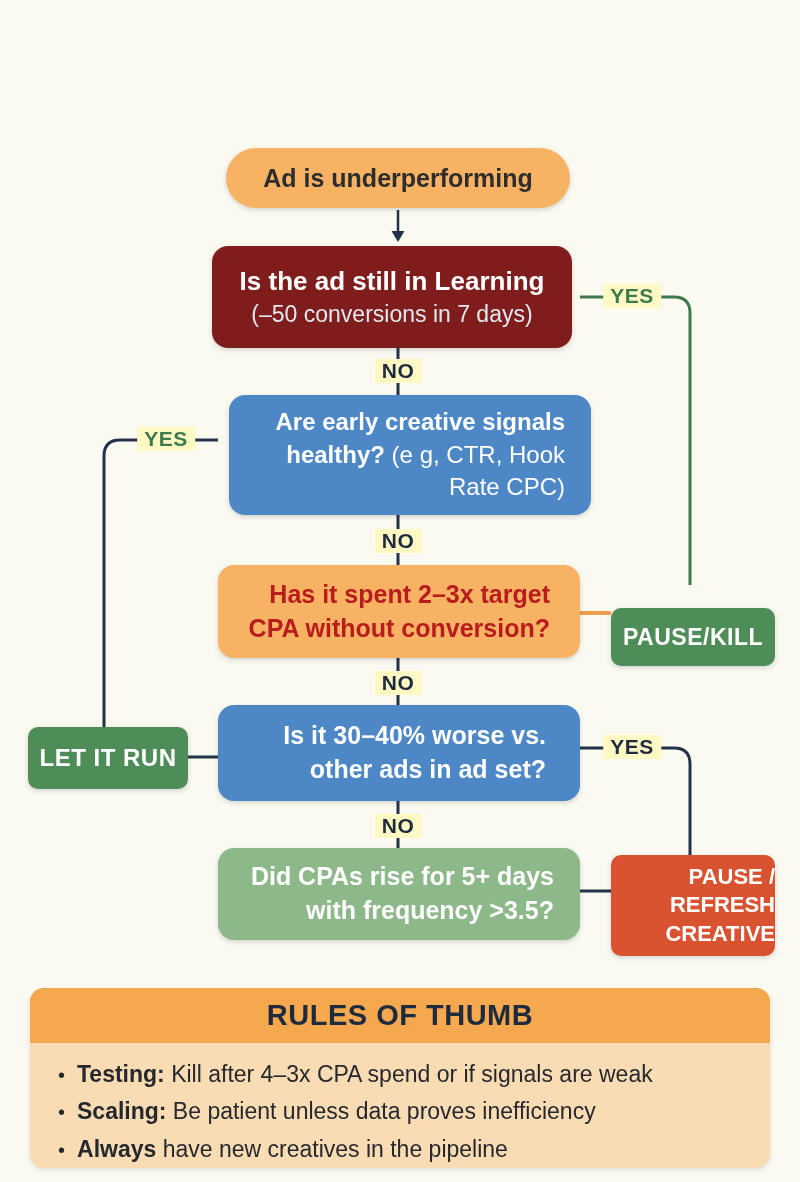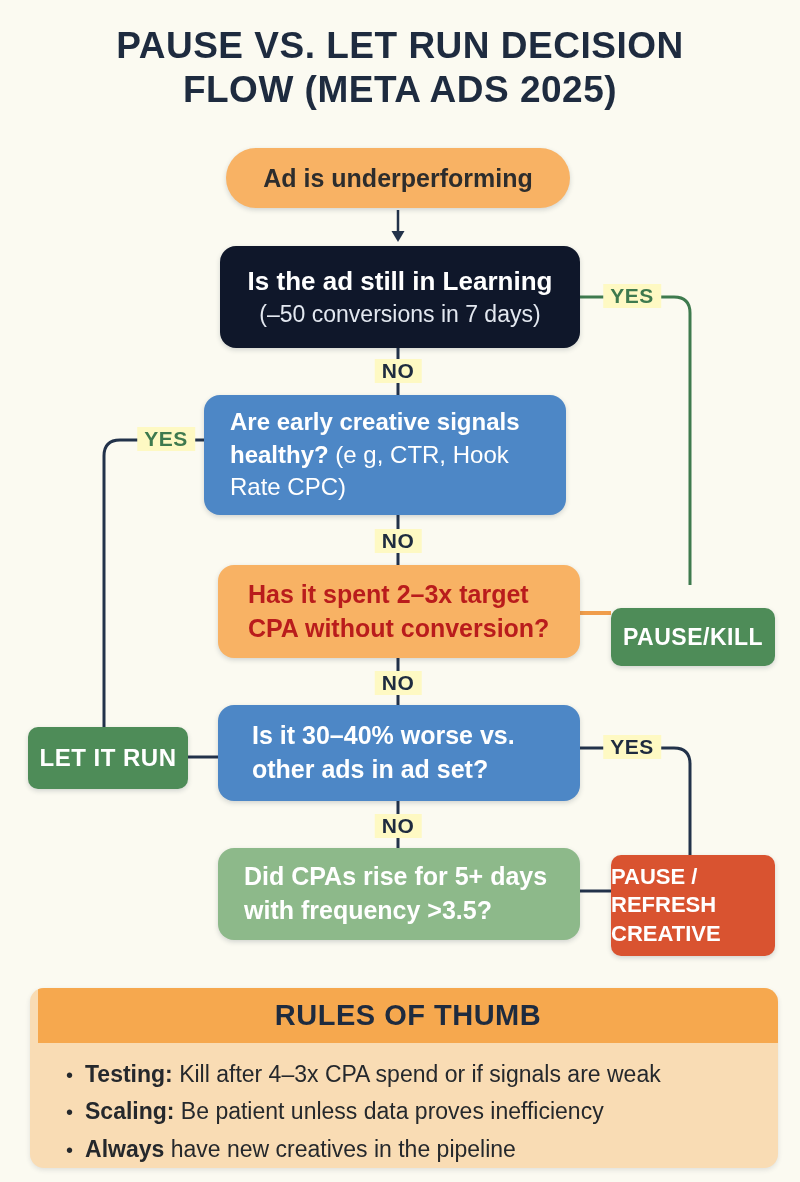--- a/index.html
+++ b/index.html
@@ -17,36 +17,36 @@
   .title{
     position:absolute;top:24px;left:0;width:100%;
     text-align:center;
     font-size:37px;font-weight:800;line-height:1.2;
     color:#1e2b3f;letter-spacing:.5px;
   }
   svg.wires{position:absolute;top:0;left:0;z-index:1;}
   .node{
     position:absolute;z-index:2;
     display:flex;flex-direction:column;justify-content:center;align-items:center;
-    text-align:left;box-sizing:border-box;
+    text-align:right;box-sizing:border-box;
     box-shadow:0 2px 5px rgba(30,43,63,.18);
   }
   .pill{
     left:226px;top:148px;width:344px;height:60px;
     background:#f8b264;border-radius:30px;
     font-size:25px;font-weight:600;color:#2d2d2d;
   }
   .q-navy{
-    left:220px;top:246px;width:360px;height:102px;
-    background:#0f172a;border-radius:16px;color:#fff;padding:8px 20px;
+    left:212px;top:246px;width:360px;height:102px;
+    background:#7f1d1d;border-radius:16px;color:#fff;padding:8px 20px;
   }
   .q-navy .l1{font-size:26px;font-weight:700;}
   .q-navy .l2{font-size:23px;font-weight:400;color:#e3e8f0;margin-top:4px;}
   .q-blue1{
-    left:204px;top:395px;width:362px;height:120px;
+    left:229px;top:395px;width:362px;height:120px;
     background:#4d87c6;border-radius:16px;color:#fff;
     font-size:24px;line-height:1.35;padding:10px 26px;display:block;
     display:flex;
   }
   .q-blue1 .inner, .q-orange .inner, .q-blue2 .inner, .q-green .inner{display:block;}
   .bold{font-weight:700;}
   .q-orange{
     left:218px;top:565px;width:362px;height:93px;
     background:#f8b264;border-radius:16px;color:#b91c1c;
     font-size:25px;font-weight:700;line-height:1.35;padding:8px 30px;
@@ -77,43 +77,39 @@
     background:#fef9c3;padding:0 7px;
     font-size:21px;font-weight:800;letter-spacing:.5px;
     transform:translate(-50%,-50%);
   }
   .lbl-no{color:#1e2b3f;}
   .lbl-yes-green{color:#3e7a4e;}
   .lbl-yes-navy{color:#1e2b3f;}
   .rules{
     position:absolute;left:30px;top:988px;width:740px;height:180px;
     border-radius:14px;overflow:hidden;z-index:2;
-    background:#f9dcb4;box-shadow:0 2px 5px rgba(30,43,63,.12);padding-left:8px;
+    background:#f9dcb4;box-shadow:0 2px 5px rgba(30,43,63,.12);
   }
   .rules-header{
     height:55px;background:#f6a84e;
     display:flex;align-items:center;justify-content:center;
     font-size:29px;font-weight:800;color:#1e2b3f;letter-spacing:.5px;
   }
   .rules-body{padding:13px 16px 0 28px;}
   .rule-item{
     font-size:23px;color:#25282c;line-height:1.63;
     display:flex;align-items:baseline;
   }
   .rule-item .dot{margin-right:12px;font-size:20px;}
 </style>
 </head>
 <body>
 
 <div class="canvas">
 
-  <div class="title">
-    <div>PAUSE VS. LET RUN DECISION</div>
-    <div>FLOW (META ADS 2025)</div>
-  </div>
 
   <svg class="wires" width="800" height="1182" viewBox="0 0 800 1182">
 
     <path d="M398 210 V233" stroke="#22324a" stroke-width="2.5" fill="none"></path>
     <polygon points="398,242 391.5,231 404.5,231" fill="#22324a"></polygon>
 
     <path d="M398 348 V395" stroke="#22324a" stroke-width="3" fill="none"></path>
     <path d="M398 515 V565" stroke="#22324a" stroke-width="3" fill="none"></path>
     <path d="M398 658 V705" stroke="#22324a" stroke-width="3" fill="none"></path>
     <path d="M398 801 V848" stroke="#22324a" stroke-width="3" fill="none"></path>

